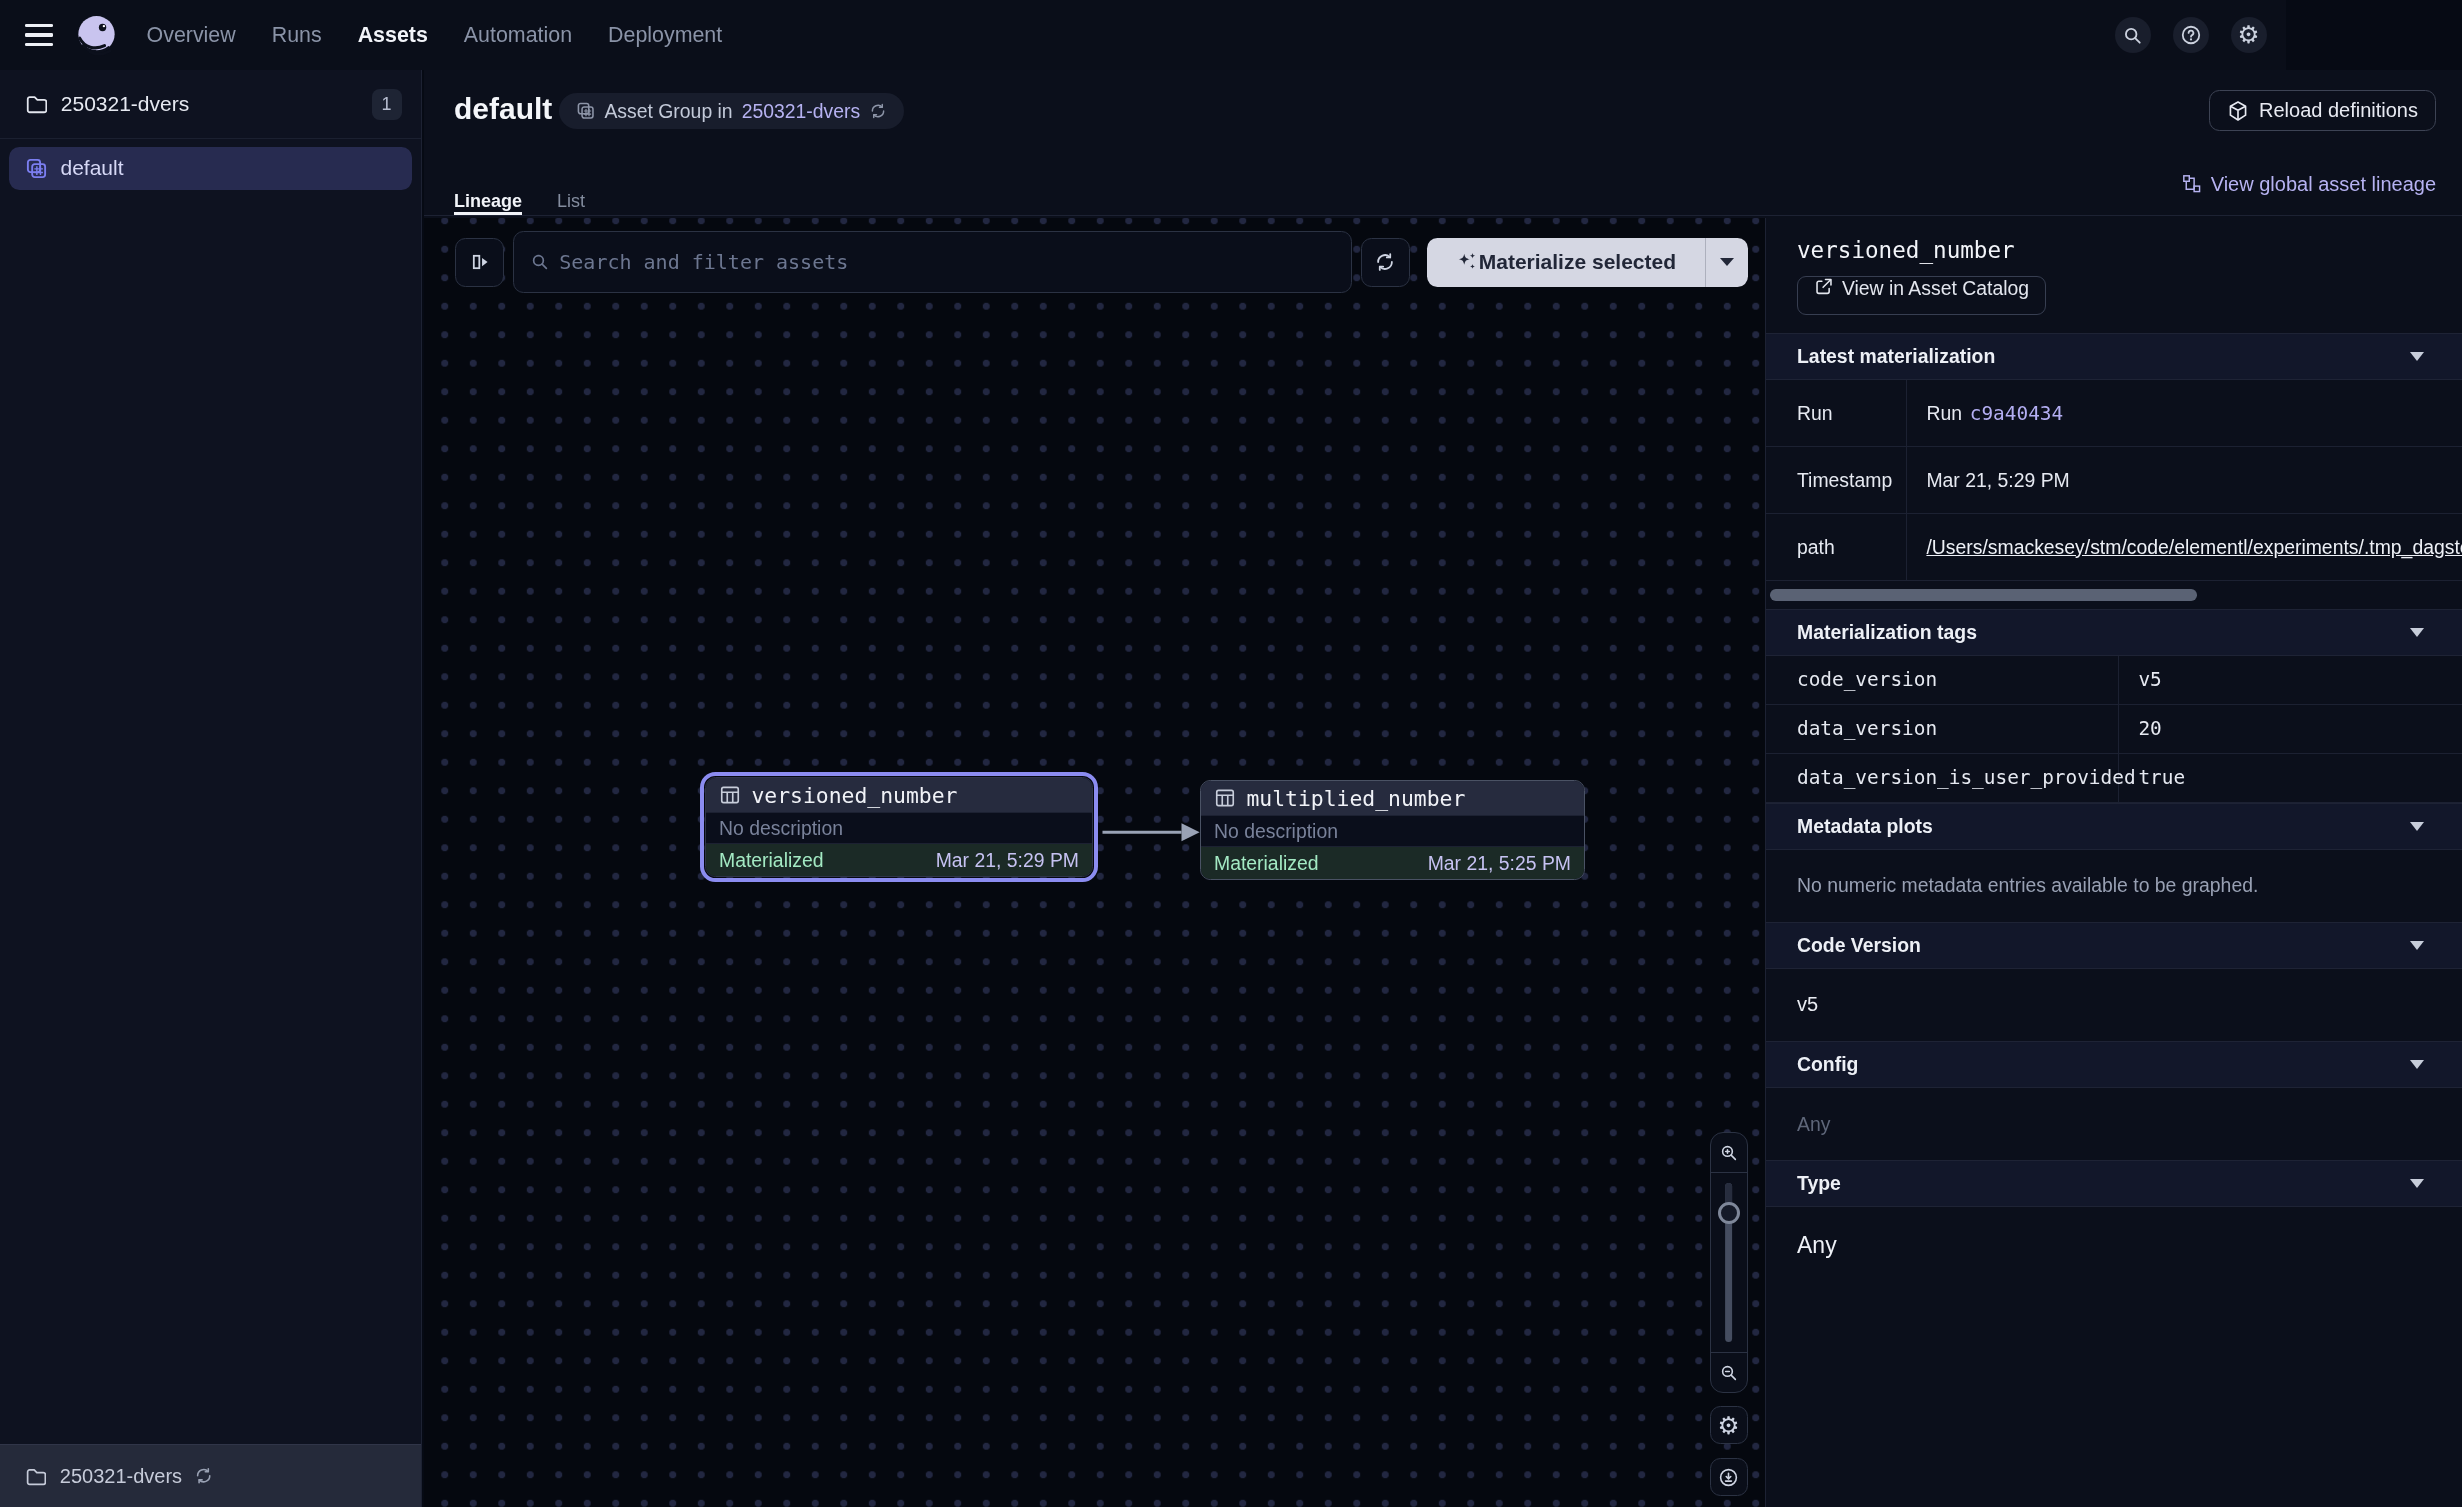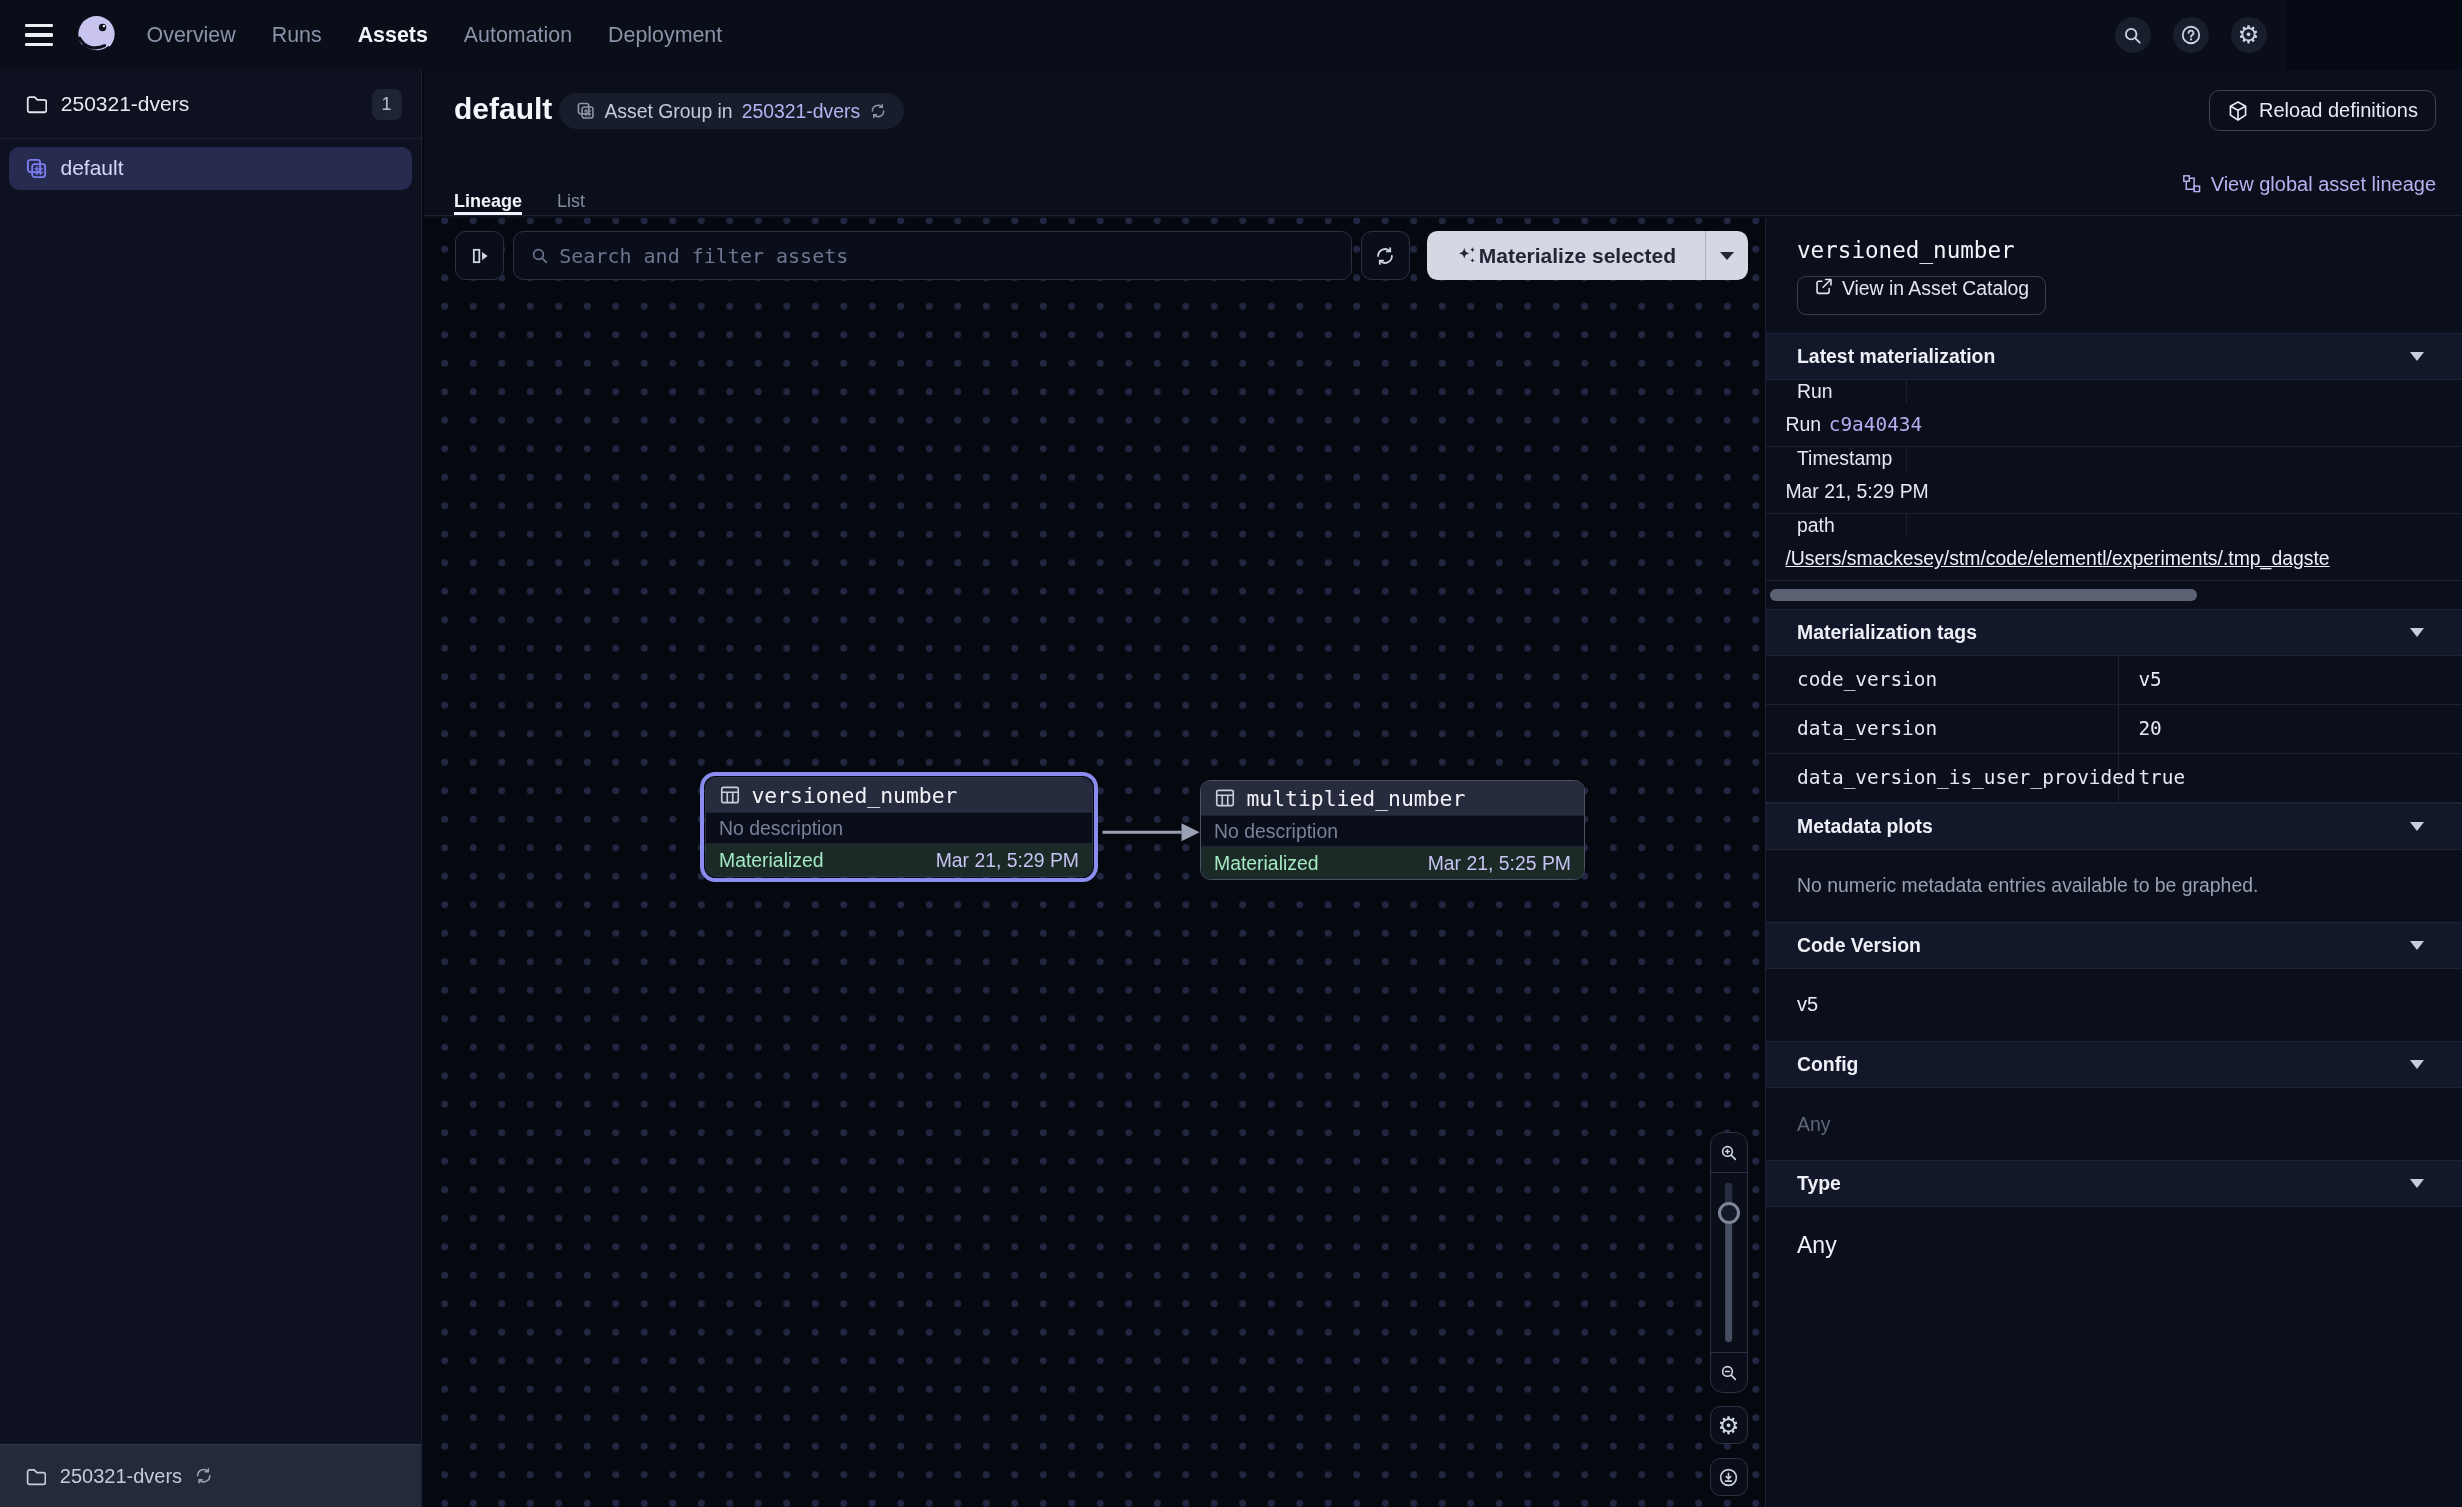--- a/index.html
+++ b/index.html
@@ -43,21 +43,21 @@
   #global-lineage { position:absolute; right:26px; bottom:19.4px; display:flex; align-items:center; gap:9px; color:#b6b2f1; font-size:20px; cursor:pointer; }
 
   #content { position:absolute; top:148px; left:0; right:0; bottom:0; display:flex; }
 
   
   #canvas { flex:1; position:relative; background-color:#05080f;
     background-image:radial-gradient(circle, #222741 3.2px, transparent 3.9px);
     background-size:28.5px 28.5px; background-position:6.5px 17px; overflow:hidden; }
   #graph-toolbar { position:absolute; left:31px; right:17px; top:13px; display:flex; gap:9px; align-items:center; }
   .tool-btn { width:49px; height:49px; border:1.3px solid #2b3243; border-radius:10.4px; background:#0a0e1a; display:flex; align-items:center; justify-content:center; color:#cfd5e3; cursor:pointer; flex:none; }
-  #asset-search { flex:1; height:49px; border:1.3px solid #2b3243; border-radius:10.4px; background:#0a0e1a; display:flex; align-items:center; padding:0 15.5px; gap:10.4px; color:#6c7690; }
+  #asset-search { flex:1; height:62px; border:1.3px solid #2b3243; border-radius:10.4px; background:#0a0e1a; display:flex; align-items:center; padding:0 15.5px; gap:10.4px; color:#6c7690; }
   #asset-search input { flex:1; background:transparent; border:none; outline:none; color:#cfd5e3; font-size:20px; font-family:"DejaVu Sans Mono", monospace; }
   #asset-search input::placeholder { color:#6c7690; }
   #materialize-btn { height:49px; margin-left:7.8px; border-radius:10.4px; background:#d5d7e3; display:flex; align-items:stretch; color:#222738; cursor:pointer; flex:none; }
   #materialize-btn .m-main { display:flex; align-items:center; gap:1px; padding:0 29px; font-size:21px; font-weight:bold; }
   #materialize-btn .m-caret { width:43px; display:flex; align-items:center; justify-content:center; border-left:1.3px solid rgba(34,39,56,0.22); }
   .caret-down-dark { width:0; height:0; border-left:7.1px solid transparent; border-right:7.1px solid transparent; border-top:8.4px solid #222738; }
 
   
   .asset-node { position:absolute; border-radius:10.4px; background:#0a0e1b; border:1.9px solid #4a5264; overflow:hidden; cursor:pointer; }
   .asset-node.selected { border:1.9px solid #2e3448; outline:4.5px solid #8b8cf0; outline-offset:1.9px; }
@@ -83,21 +83,21 @@
   
   #right-panel { width:697px; border-left:1.3px solid #1d2233; background:#0b0f1b; overflow:hidden; }
   #panel-title { margin:19.4px 0 0 31px; font-size:22.6px; color:#f2f4f9; }
   #catalog-btn { display:inline-flex; gap:9px; margin:13px 0 18px 31px; height:39px; border:1.3px solid #373e51; border-radius:9px; padding:0 15.5px; color:#e3e6ee; font-size:19.4px; cursor:pointer; background:transparent; }
   .section-header { height:47px; background:#12172a; border-top:1.3px solid #1e2335; border-bottom:1.3px solid #1e2335; display:flex; align-items:center; justify-content:space-between; padding:0 38px 0 31px; cursor:pointer; }
   .section-header .sh-label { font-size:19.4px; font-weight:bold; color:#edf0f6; }
   .caret-down { width:0; height:0; border-left:7.1px solid transparent; border-right:7.1px solid transparent; border-top:9px solid #c7cdda; }
   .kv-row { display:flex; border-bottom:1.3px solid #1c2132; }
   .kv-row .kv-label { width:141px; flex:none; display:flex; align-items:center; padding-left:31px; font-size:19.4px; color:#e6e9f1; border-right:1.3px solid #1c2132; }
   .kv-row .kv-value { flex:1; display:flex; align-items:center; padding-left:19.4px; padding-right:13px; font-size:19.4px; color:#e6e9f1; overflow:hidden; white-space:nowrap; }
-  .lm-row { height:67px;flex-direction:column; }
+  .lm-row { height:67px; }
   .tag-row { height:49px; }
   .tag-row .kv-label { width:353px; }
   .run-link { color:#b3aef2; margin-left:7.8px; cursor:pointer; }
   .path-link { text-decoration:underline; color:#eef1f7; cursor:pointer; white-space:nowrap; }
   #h-scrollbar { margin:7.8px 0 7.8px 3.9px; width:427px; height:11.6px; border-radius:5.8px; background:#5a6274; cursor:pointer; }
   .section-body { padding:24.6px 31px; }
   .empty-msg { font-size:19.4px; color:#98a0b3; }
   .cv-value { font-size:20px; color:#e9ecf3; }
   .config-any { font-size:19.4px; color:#5e6679; }
   .type-any { font-size:23px; color:#eef1f7; }

